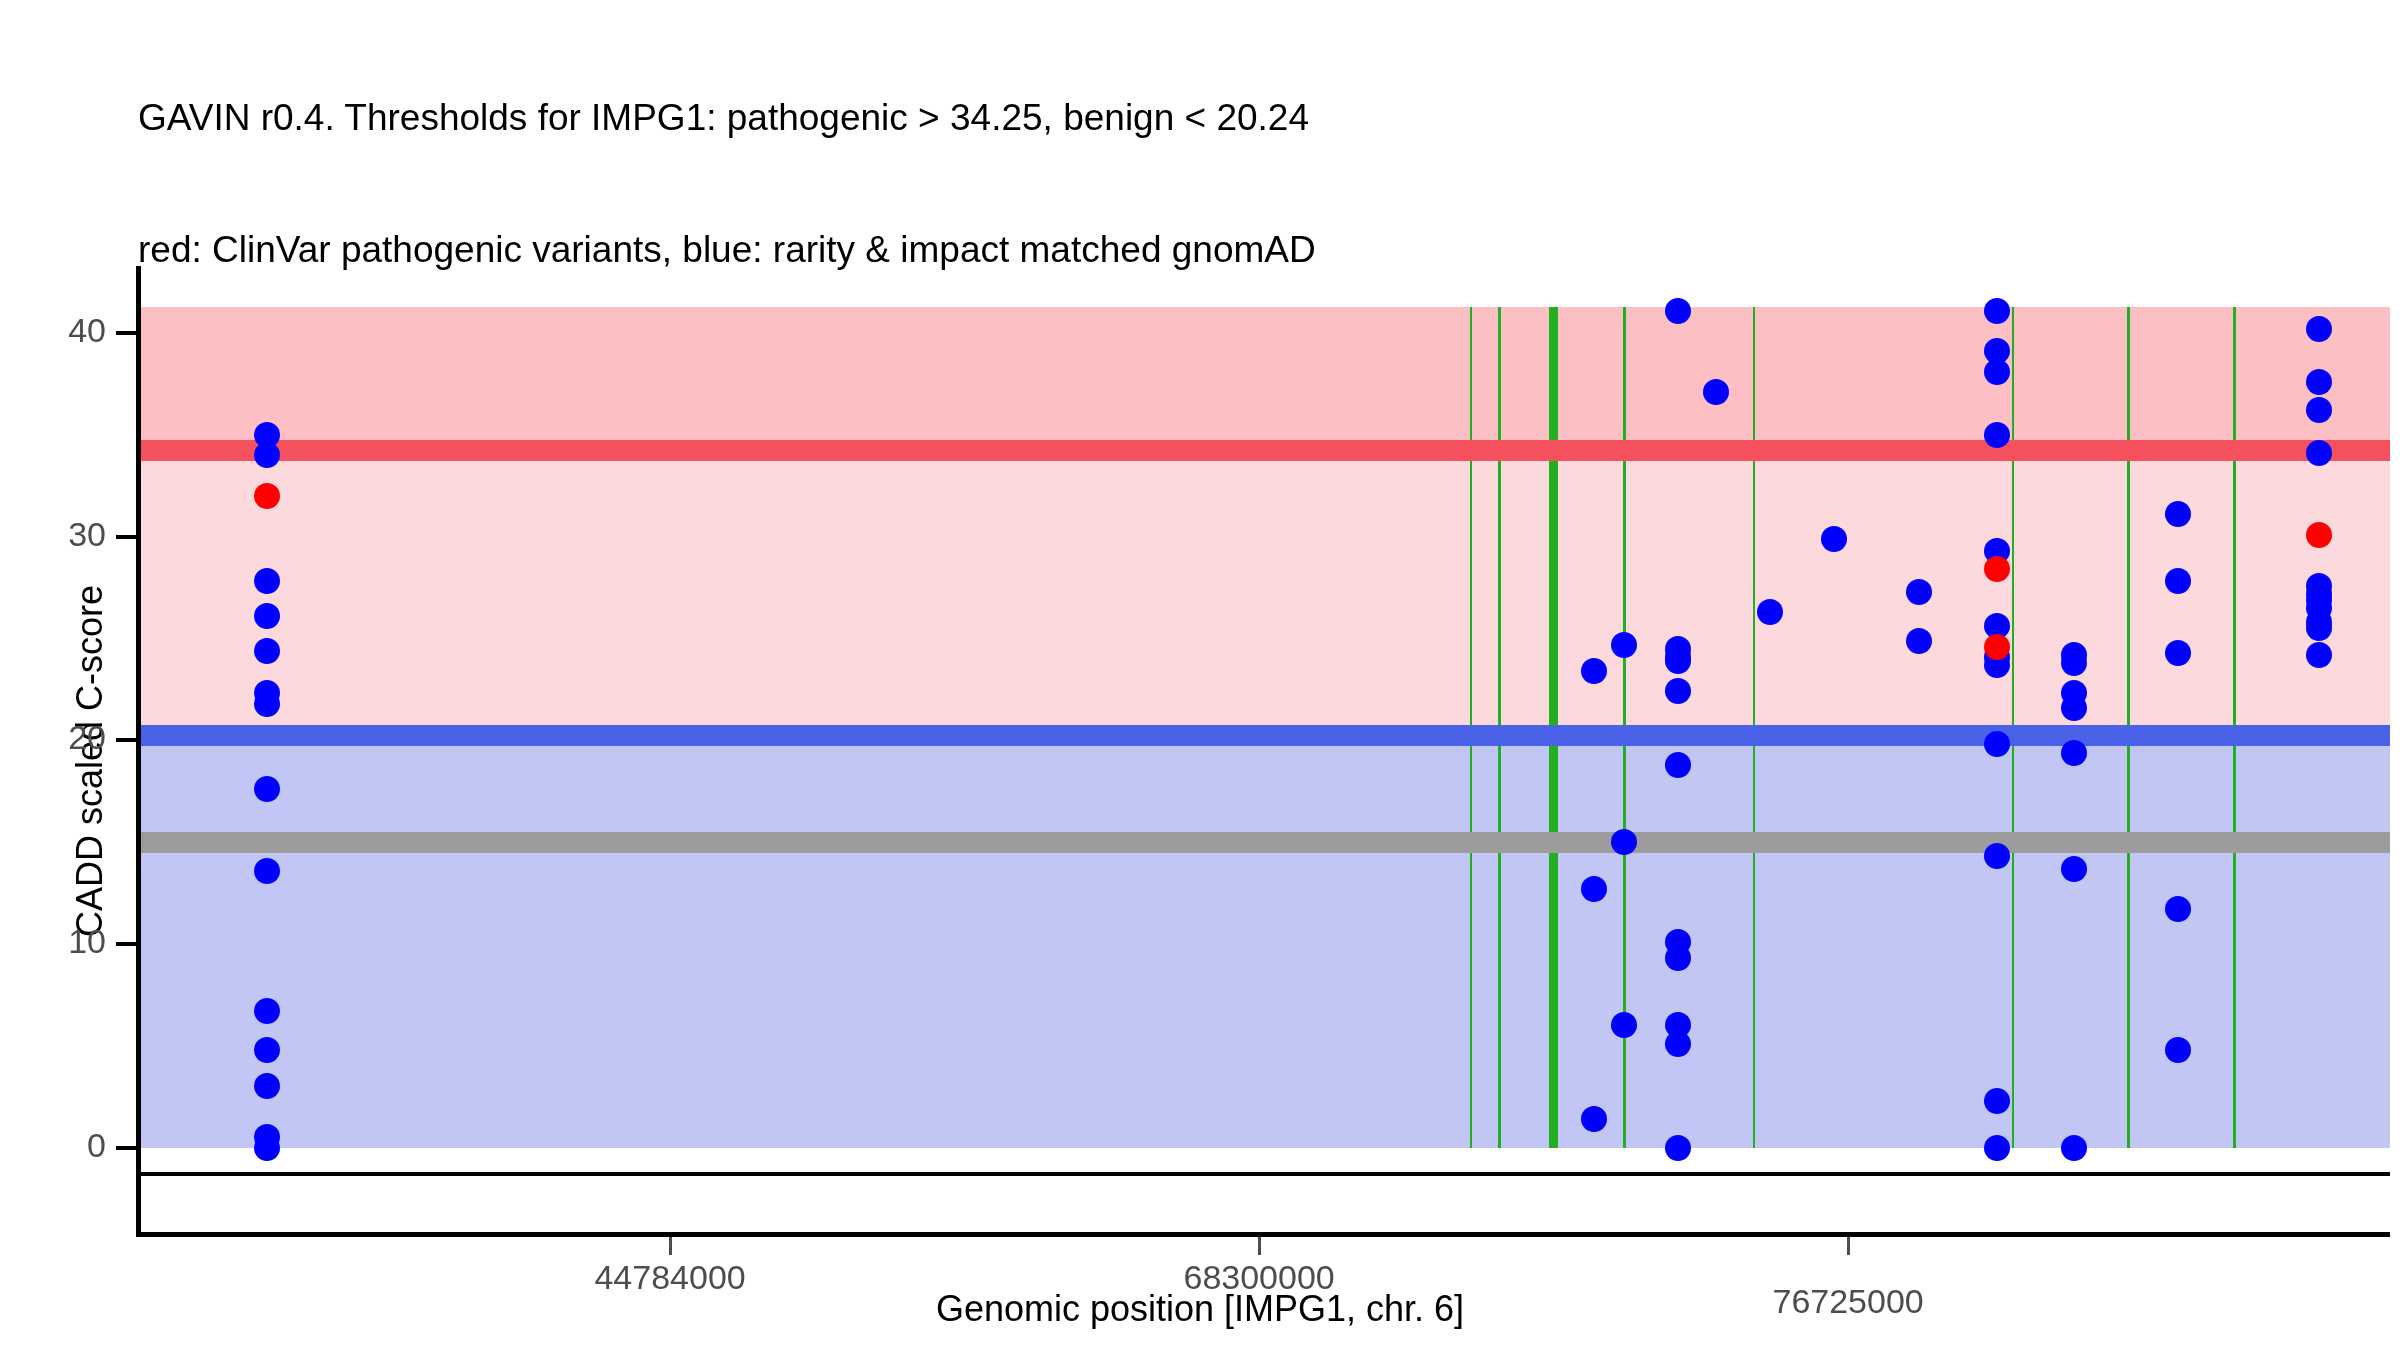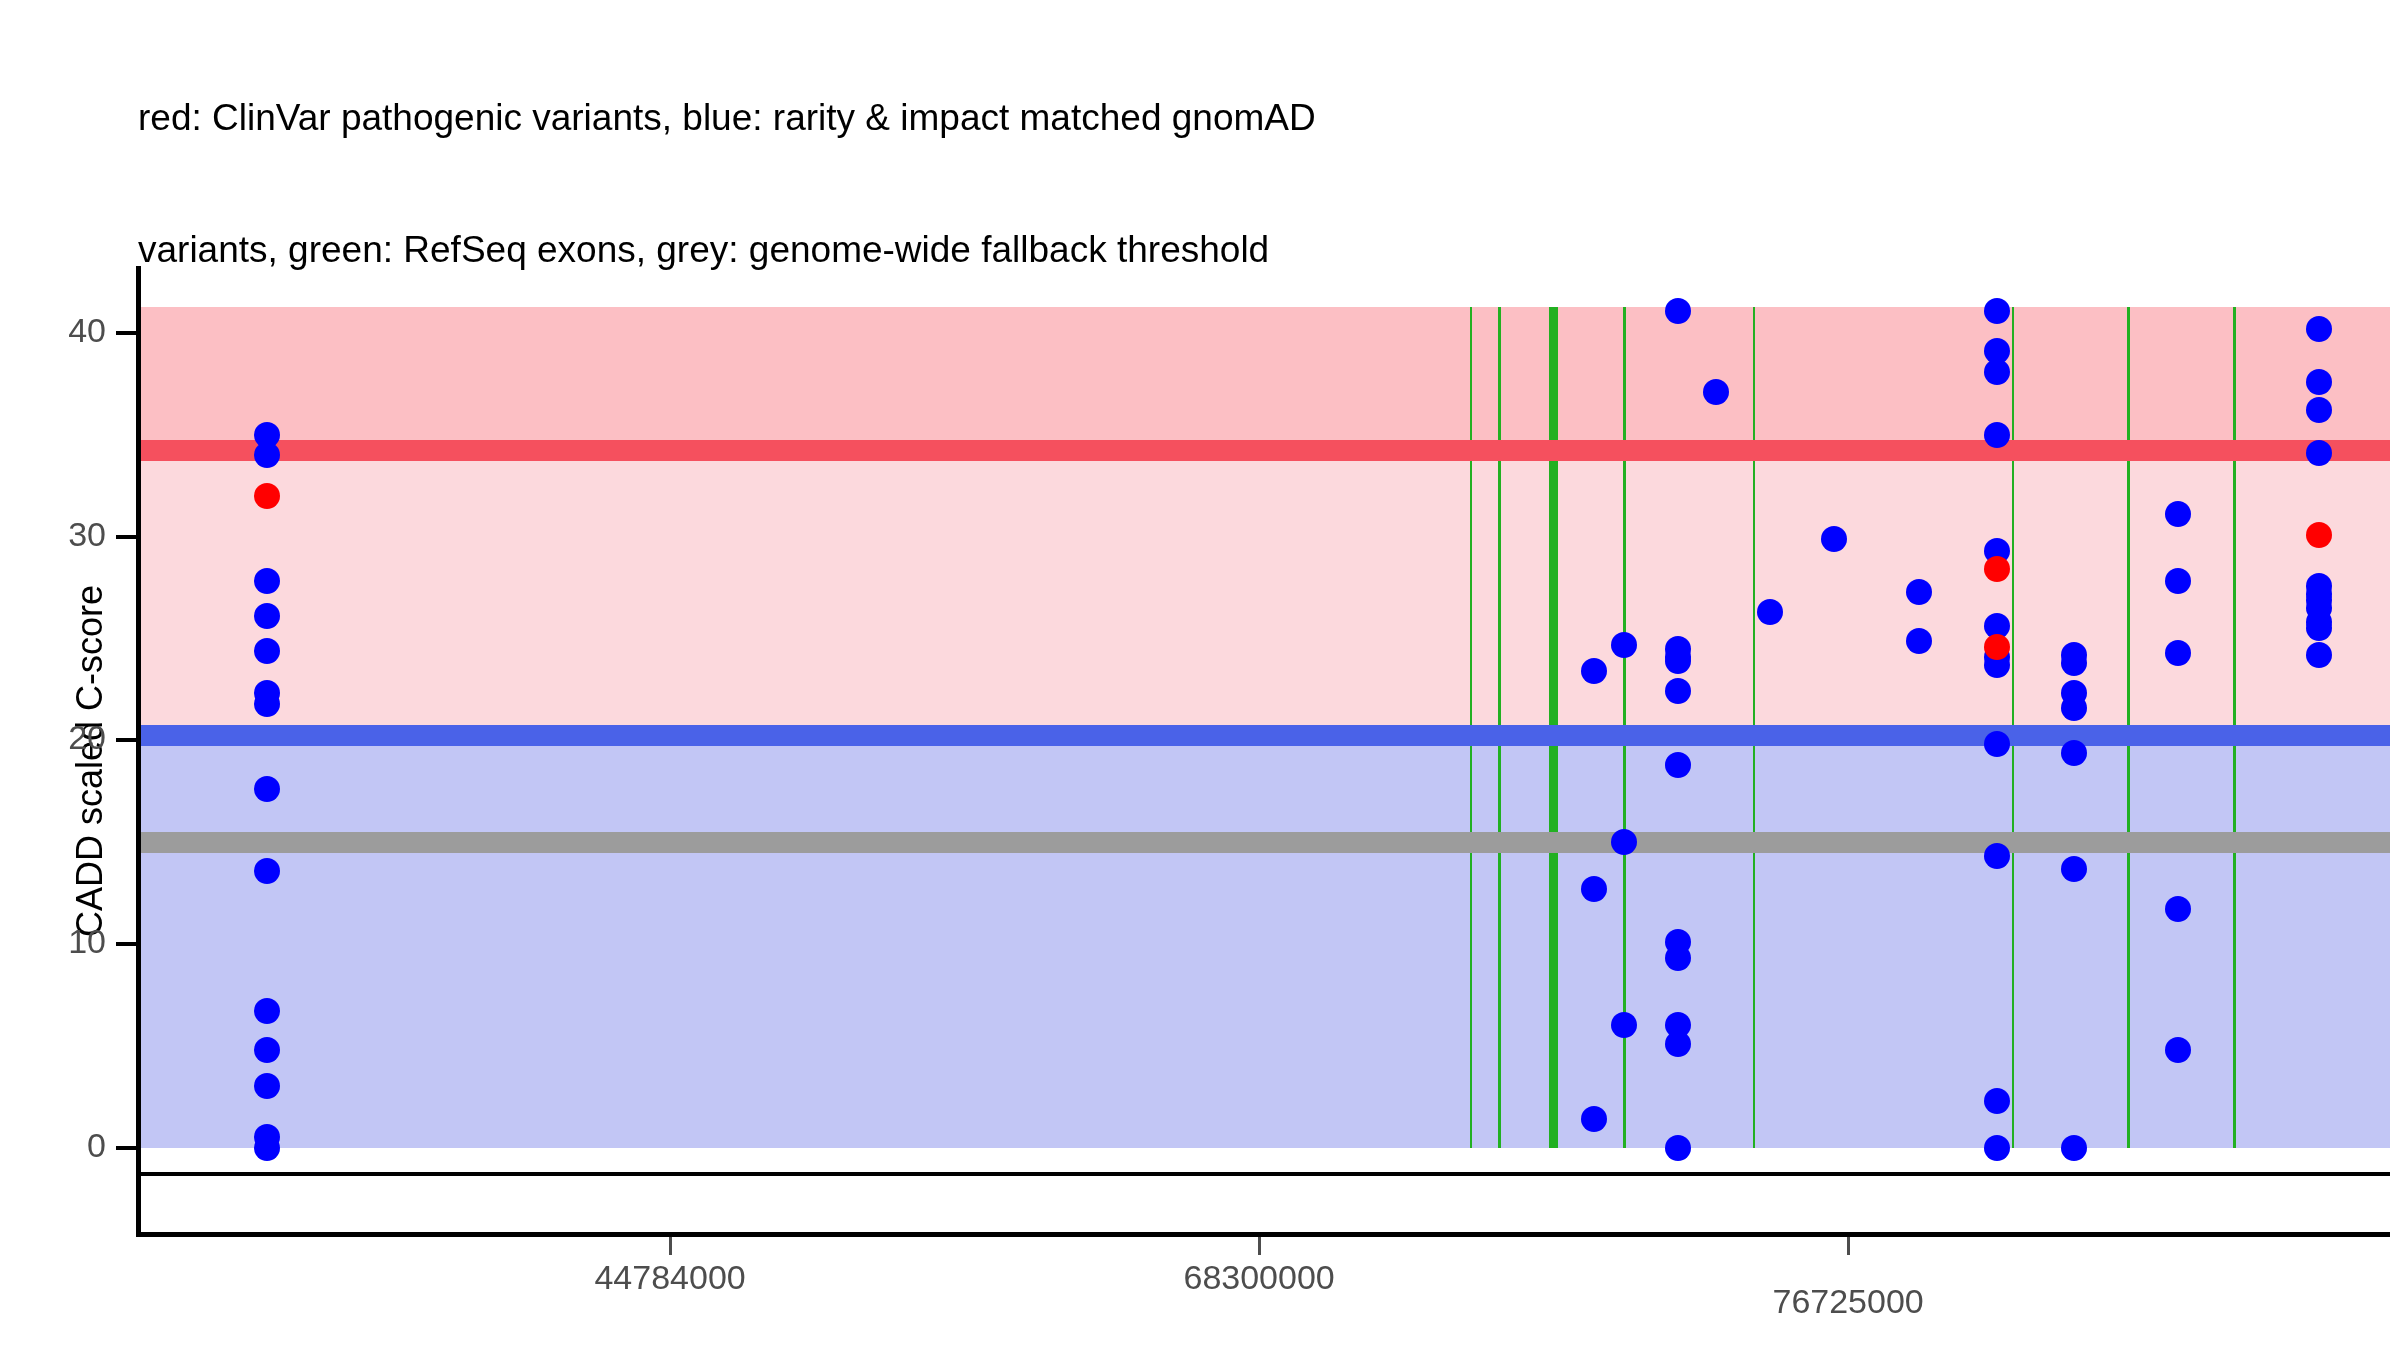--- a/index.html
+++ b/index.html
@@ -46,25 +46,27 @@
   .xtick{position:absolute;top:1237px;width:3px;height:18px;background:#4d4d4d;}
   .xtlabel{position:absolute;top:1258px;font-size:34px;color:#4d4d4d;
            transform:translateX(-50%);white-space:nowrap;}
 </style>
 </head>
 <body>
 
 <div id="root">
 
   <div id="title">
+    <div>GAVIN r0.4. Thresholds for IMPG1: pathogenic &gt; 34.25, benign &lt; 20.24</div>
     <div>red: ClinVar pathogenic variants, blue: rarity &amp; impact matched gnomAD</div>
     <div>variants, green: RefSeq exons, grey: genome-wide fallback threshold</div>
   </div>
 
   <div id="ylab">CADD scaled C-score</div>
+  <div id="xlab">Genomic position [IMPG1, chr. 6]</div>
 
   <div id="panel">
       <div class="band" style="top: 30.5455px; height: 143.564px; background: rgb(252, 191, 196);"></div>
       <div class="band" style="top: 174.109px; height: 285.295px; background: rgb(252, 217, 221);"></div>
       <div class="band" style="top: 459.404px; height: 412.16px; background: rgb(194, 198, 245);"></div>
       <div class="exon" style="left: 1329.9px; width: 2.5px; top: 30.5455px; height: 841.018px; background: rgb(34, 176, 34);"></div>
       <div class="exon" style="left: 1358.17px; width: 2.5px; top: 30.5455px; height: 841.018px; background: rgb(34, 176, 34);"></div>
       <div class="exon" style="left: 1409.11px; width: 9px; top: 30.5455px; height: 841.018px; background: rgb(34, 176, 34);"></div>
       <div class="exon" style="left: 1483.04px; width: 2.5px; top: 30.5455px; height: 841.018px; background: rgb(34, 176, 34);"></div>
       <div class="exon" style="left: 1612.62px; width: 2.5px; top: 30.5455px; height: 841.018px; background: rgb(34, 176, 34);"></div>

